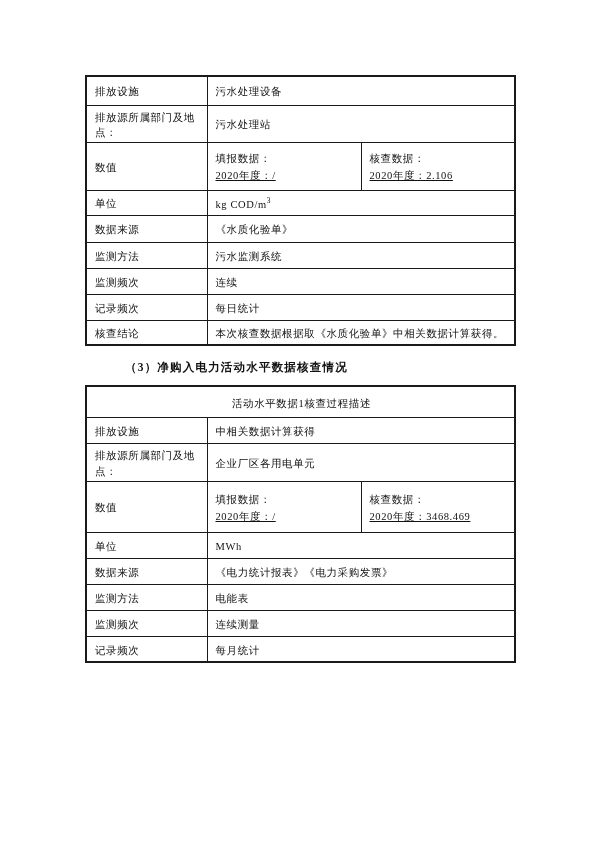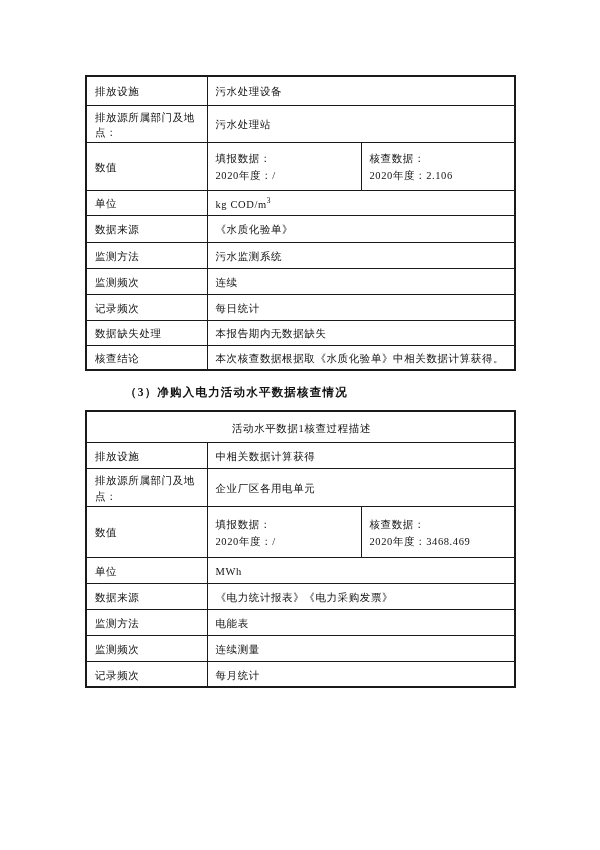--- a/index.html
+++ b/index.html
@@ -35,21 +35,21 @@
     vertical-align: middle;
     line-height: 1.45;
     overflow: hidden;
   }
   .t1 { margin-top: 75px; }
   col.c1 { width: 121px; }
   col.c2 { width: 154px; }
   col.c3 { width: 154px; }
   td.value { padding-left: 10px; }
   td.top { vertical-align: top; padding-top: 7px; }
-  td.sub div.second { margin-top: 2px; }
+  td.sub div.second { margin-top: 2px; text-decoration: underline; }
   td.wrap { vertical-align: top; padding-top: 7px; line-height: 23px; }
   td.theader { text-align: center; height: 24px; letter-spacing: 1px; }
   .bold { font-weight: bold; }
   sup { font-size: 7.5px; letter-spacing: 0; }
   sub { font-size: 8px; letter-spacing: 0; }
   .heading {
     margin: 14px 0 10px 125px;
     font-weight: bold;
     font-size: 11.5px;
     letter-spacing: 1.2px;
@@ -108,24 +108,20 @@
     </tr>
     <tr style="height:26px">
       <td>监测频次</td>
       <td class="value" colspan="2">连续</td>
     </tr>
     <tr style="height:26px">
       <td>记录频次</td>
       <td class="value" colspan="2">每日统计</td>
     </tr>
     <tr style="height:25px">
-      <td>数据缺失处理</td>
-      <td class="value" colspan="2">本报告期内无数据缺失</td>
-    </tr>
-    <tr style="height:25px">
       <td>核查结论</td>
       <td class="value" colspan="2">本次核查数据根据取《水质化验单》中相关数据计算获得。</td>
     </tr>
   </tbody>
     </table>
 
   <div class="heading">（3）净购入电力活动水平数据核查情况</div>
 
   <table class="vtable t2">
     <colgroup>

